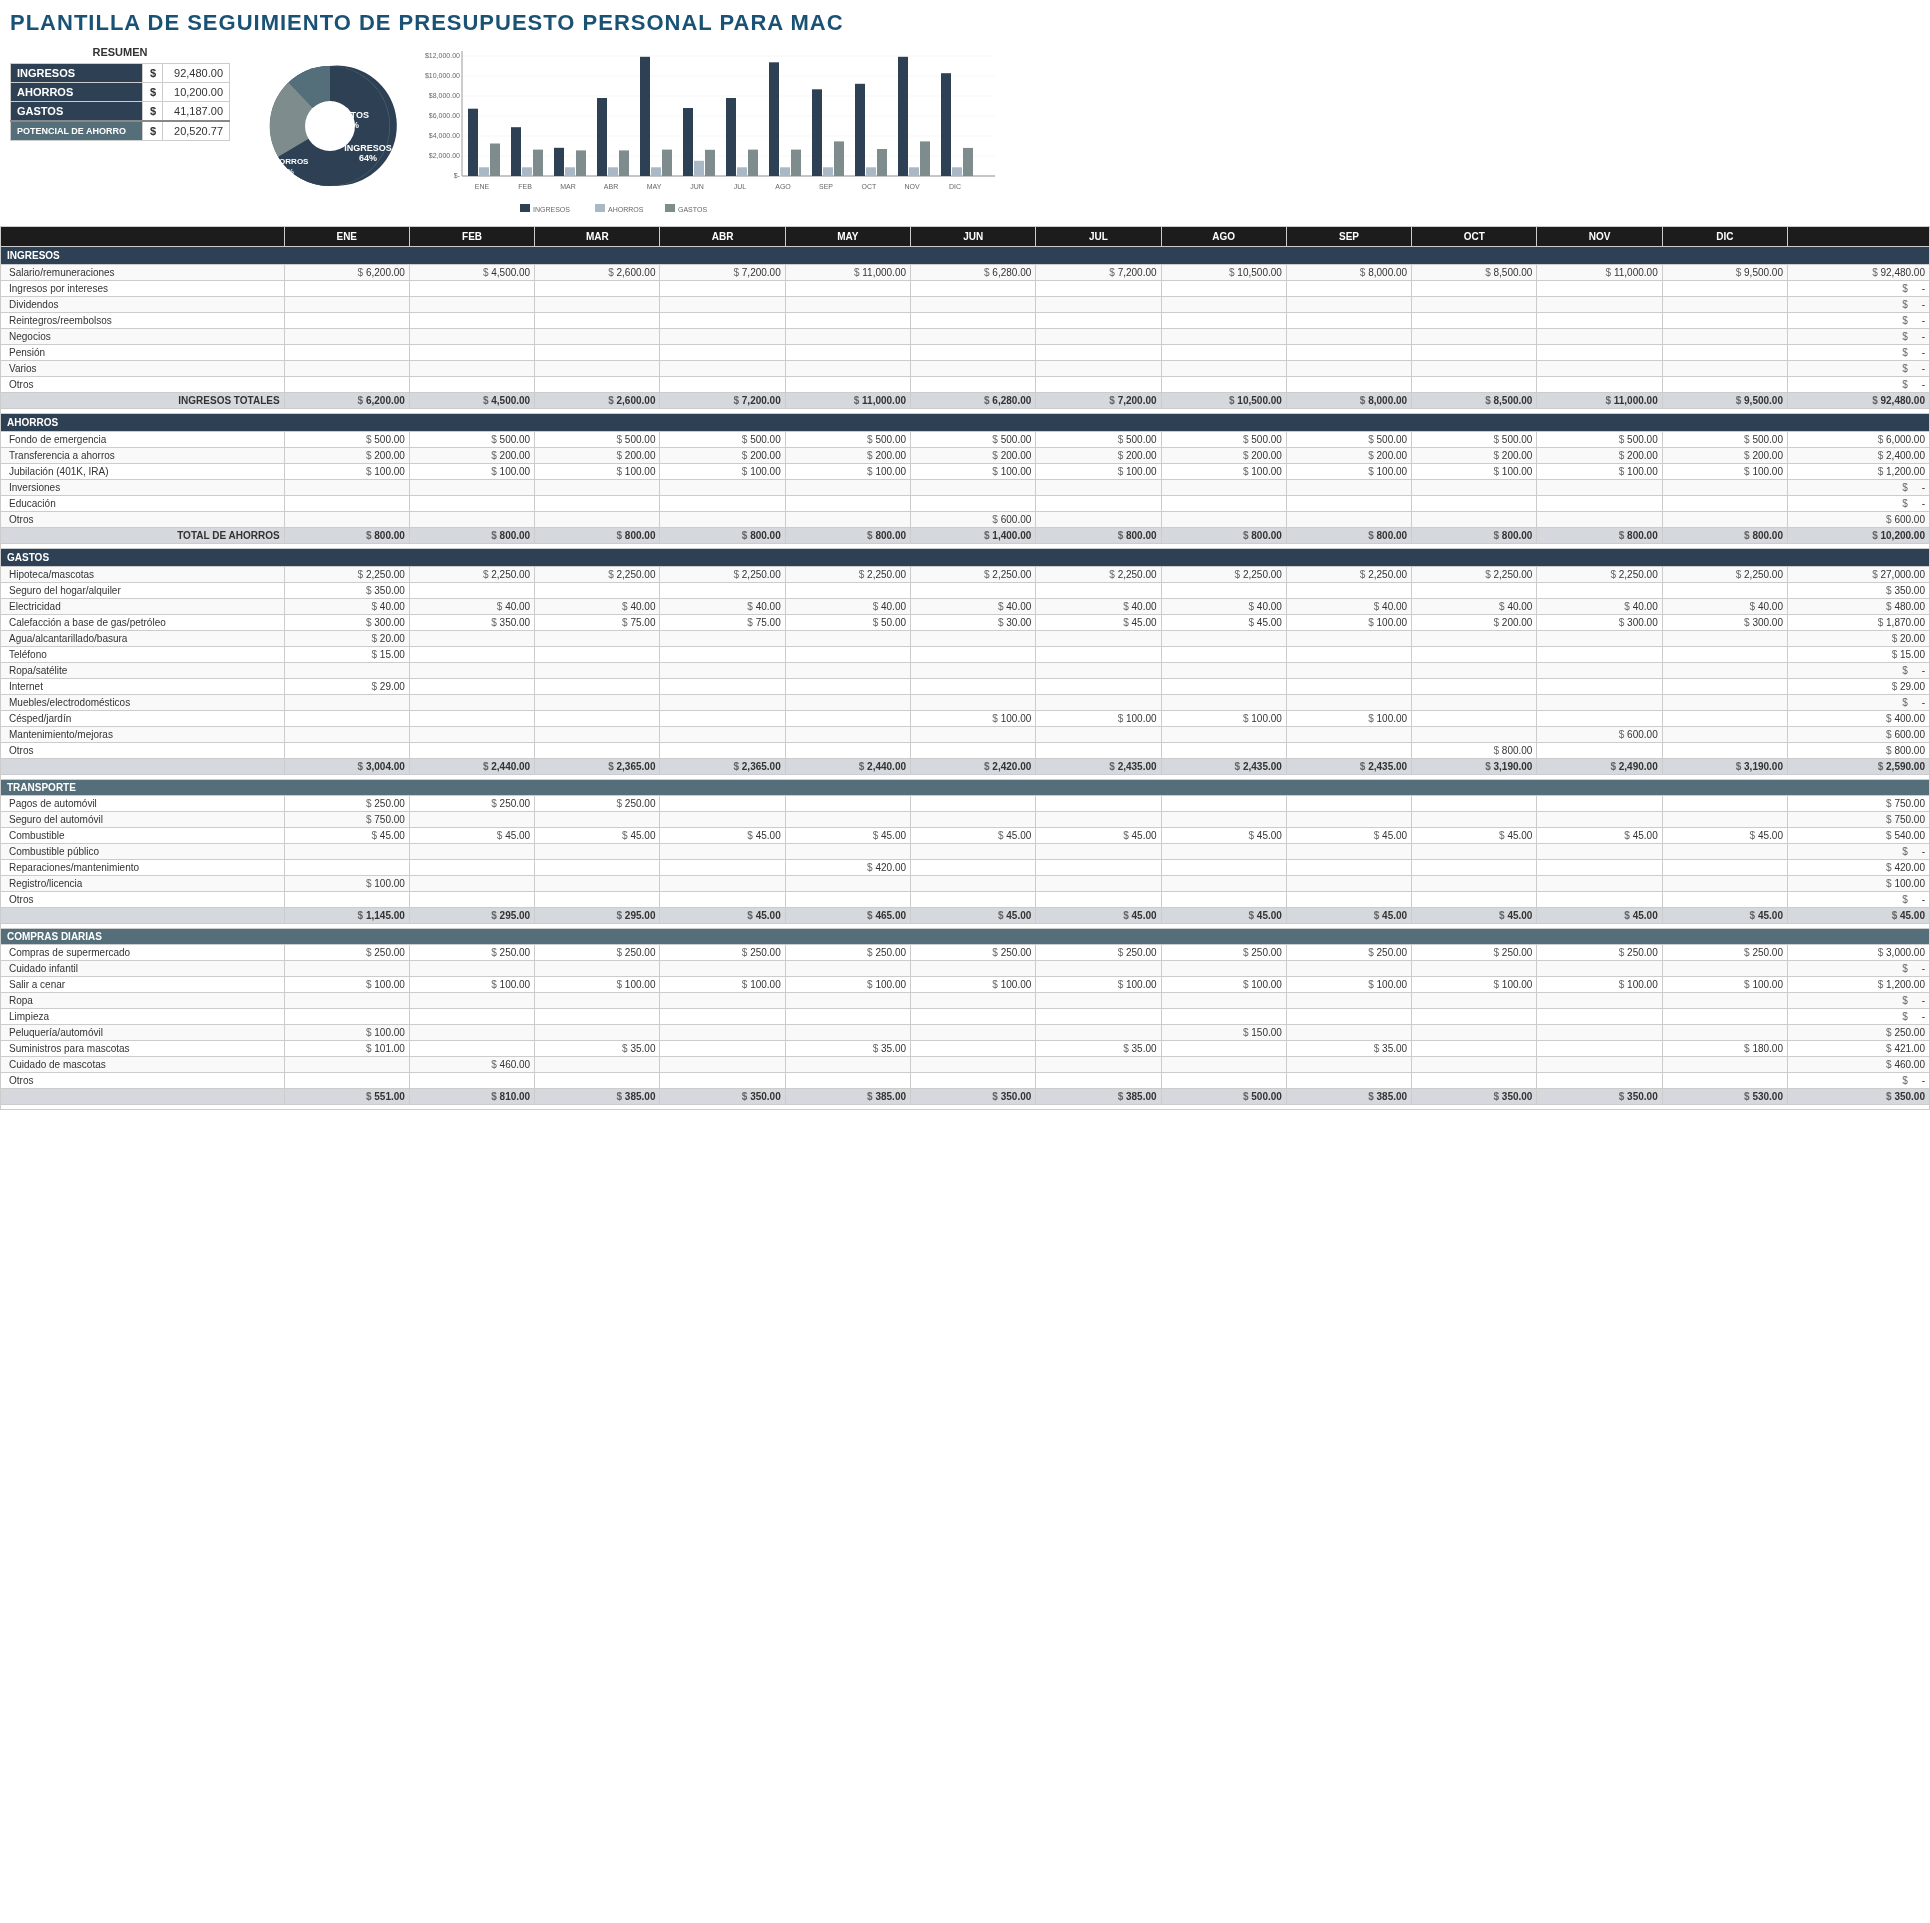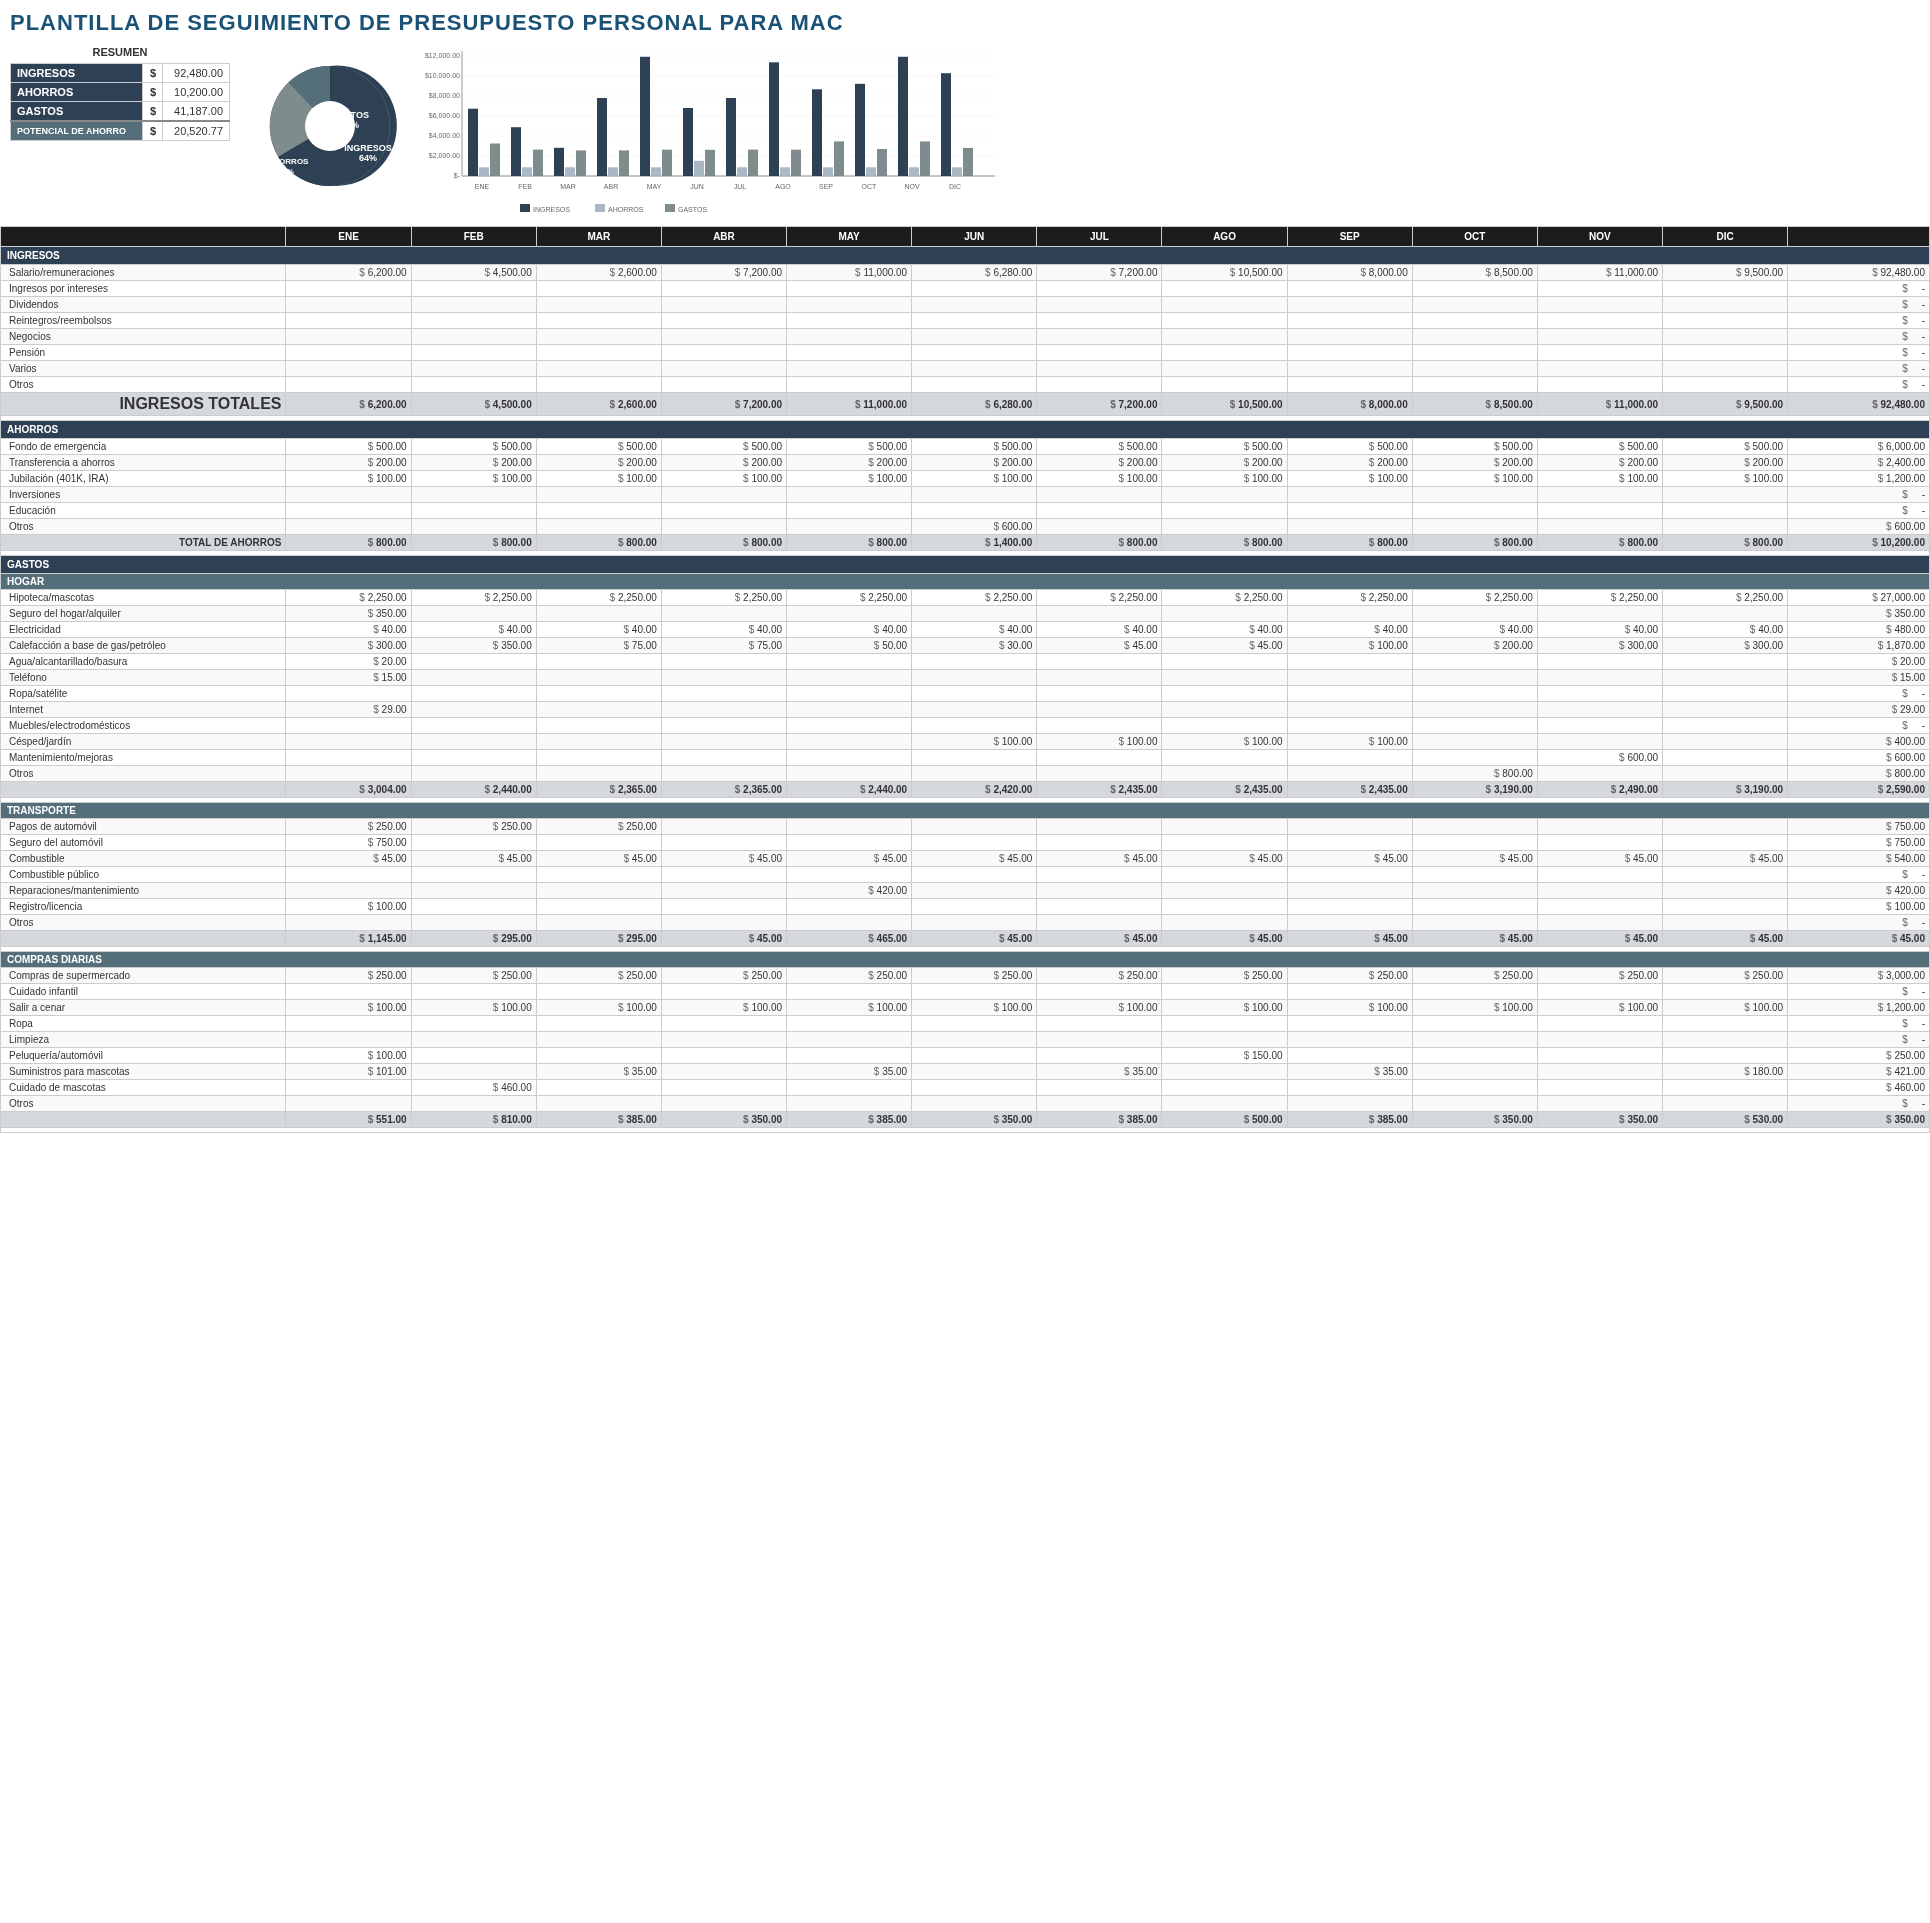--- a/index.html
+++ b/index.html
@@ -448,21 +448,21 @@
         <td></td>
         <td></td>
         <td></td>
         <td></td>
         <td></td>
         <td></td>
         <td></td>
         <td style="text-align: right; font-size: 10px;"><span style="color:#666">$ </span>&nbsp;&nbsp;&nbsp;&nbsp;-</td>
       </tr>
       <tr class="total-row">
-        <td class="total-label-col" style="font-size: 16px;">INGRESOS TOTALES</td>
+        <td class="total-label-col" style="font-size: 10px;">INGRESOS TOTALES</td>
         <td style="text-align: right; font-weight: bold; font-size: 10px;"><span style="color:#666">$ </span>6,200.00</td>
         <td style="text-align: right; font-weight: bold; font-size: 10px;"><span style="color:#666">$ </span>4,500.00</td>
         <td style="text-align: right; font-weight: bold; font-size: 10px;"><span style="color:#666">$ </span>2,600.00</td>
         <td style="text-align: right; font-weight: bold; font-size: 10px;"><span style="color:#666">$ </span>7,200.00</td>
         <td style="text-align: right; font-weight: bold; font-size: 10px;"><span style="color:#666">$ </span>11,000.00</td>
         <td style="text-align: right; font-weight: bold; font-size: 10px;"><span style="color:#666">$ </span>6,280.00</td>
         <td style="text-align: right; font-weight: bold; font-size: 10px;"><span style="color:#666">$ </span>7,200.00</td>
         <td style="text-align: right; font-weight: bold; font-size: 10px;"><span style="color:#666">$ </span>10,500.00</td>
         <td style="text-align: right; font-weight: bold; font-size: 10px;"><span style="color:#666">$ </span>8,000.00</td>
         <td style="text-align: right; font-weight: bold; font-size: 10px;"><span style="color:#666">$ </span>8,500.00</td>
@@ -587,23 +587,20 @@
         <td style="text-align: right; font-weight: bold; font-size: 10px;"><span style="color:#666">$ </span>800.00</td>
         <td style="text-align: right; font-weight: bold; font-size: 10px;"><span style="color:#666">$ </span>800.00</td>
         <td style="text-align: right; font-weight: bold; font-size: 10px;"><span style="color:#666">$ </span>10,200.00</td>
       </tr>
       <tr>
         <td colspan="14" style="height: 4px;"></td>
       </tr>
       <tr class="section-header">
         <td colspan="14">GASTOS</td>
       </tr>
-      <tr class="sub-section-header">
-        <td colspan="14">HOGAR</td>
-      </tr>
       <tr class="data-row">
         <td class="label">Hipoteca/mascotas</td>
         <td style="text-align: right; font-size: 10px;"><span style="color:#666">$ </span>2,250.00</td>
         <td style="text-align: right; font-size: 10px;"><span style="color:#666">$ </span>2,250.00</td>
         <td style="text-align: right; font-size: 10px;"><span style="color:#666">$ </span>2,250.00</td>
         <td style="text-align: right; font-size: 10px;"><span style="color:#666">$ </span>2,250.00</td>
         <td style="text-align: right; font-size: 10px;"><span style="color:#666">$ </span>2,250.00</td>
         <td style="text-align: right; font-size: 10px;"><span style="color:#666">$ </span>2,250.00</td>
         <td style="text-align: right; font-size: 10px;"><span style="color:#666">$ </span>2,250.00</td>
         <td style="text-align: right; font-size: 10px;"><span style="color:#666">$ </span>2,250.00</td>

